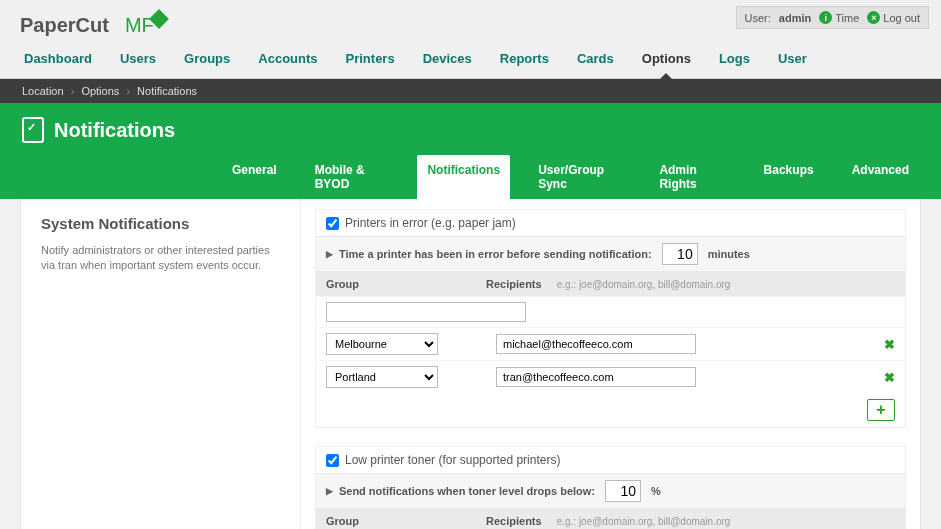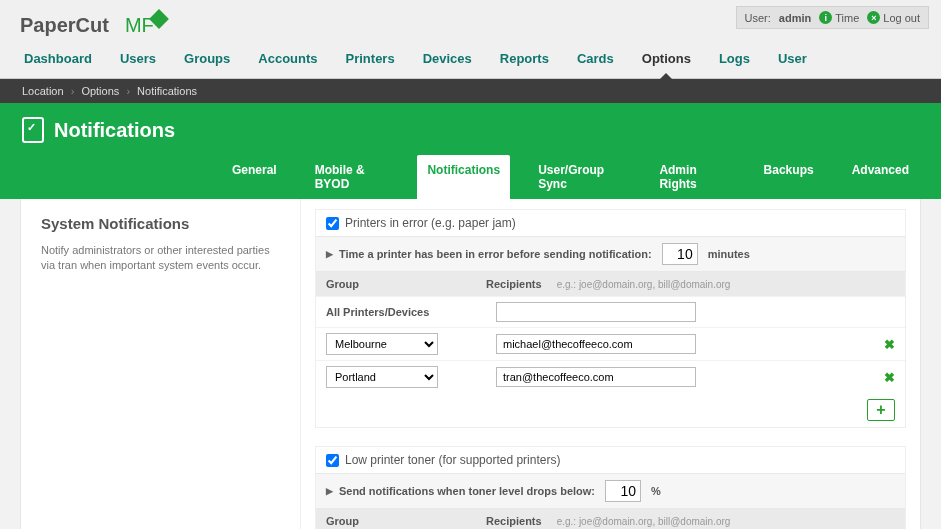--- a/index.html
+++ b/index.html
@@ -241,21 +241,20 @@
           <span class="tri">▶</span>
           <span>Time a printer has been in error before sending notification:</span>
           <input type="text" value="10" style="">
           <span>minutes</span>
         </div>
         <div class="table-head">
           <div class="col-group">Group</div>
           <div class="col-recip"><span>Recipients</span><span class="hint">e.g.: joe@domain.org, bill@domain.org</span></div>
         </div>
         <div class="row">
-          <div class="group-cell"><span class="group-label">All Printers/Devices</span></div>
           <input type="text" class="recip" style="">
         </div>
         <div class="row">
           <div class="group-cell"><select><option>Melbourne</option></select></div>
           <input type="text" class="recip" value="michael@thecoffeeco.com" style="">
           <span class="del">✖</span>
         </div>
         <div class="row">
           <div class="group-cell"><select><option>Portland</option></select></div>
           <input type="text" class="recip" value="tran@thecoffeeco.com" style="">

